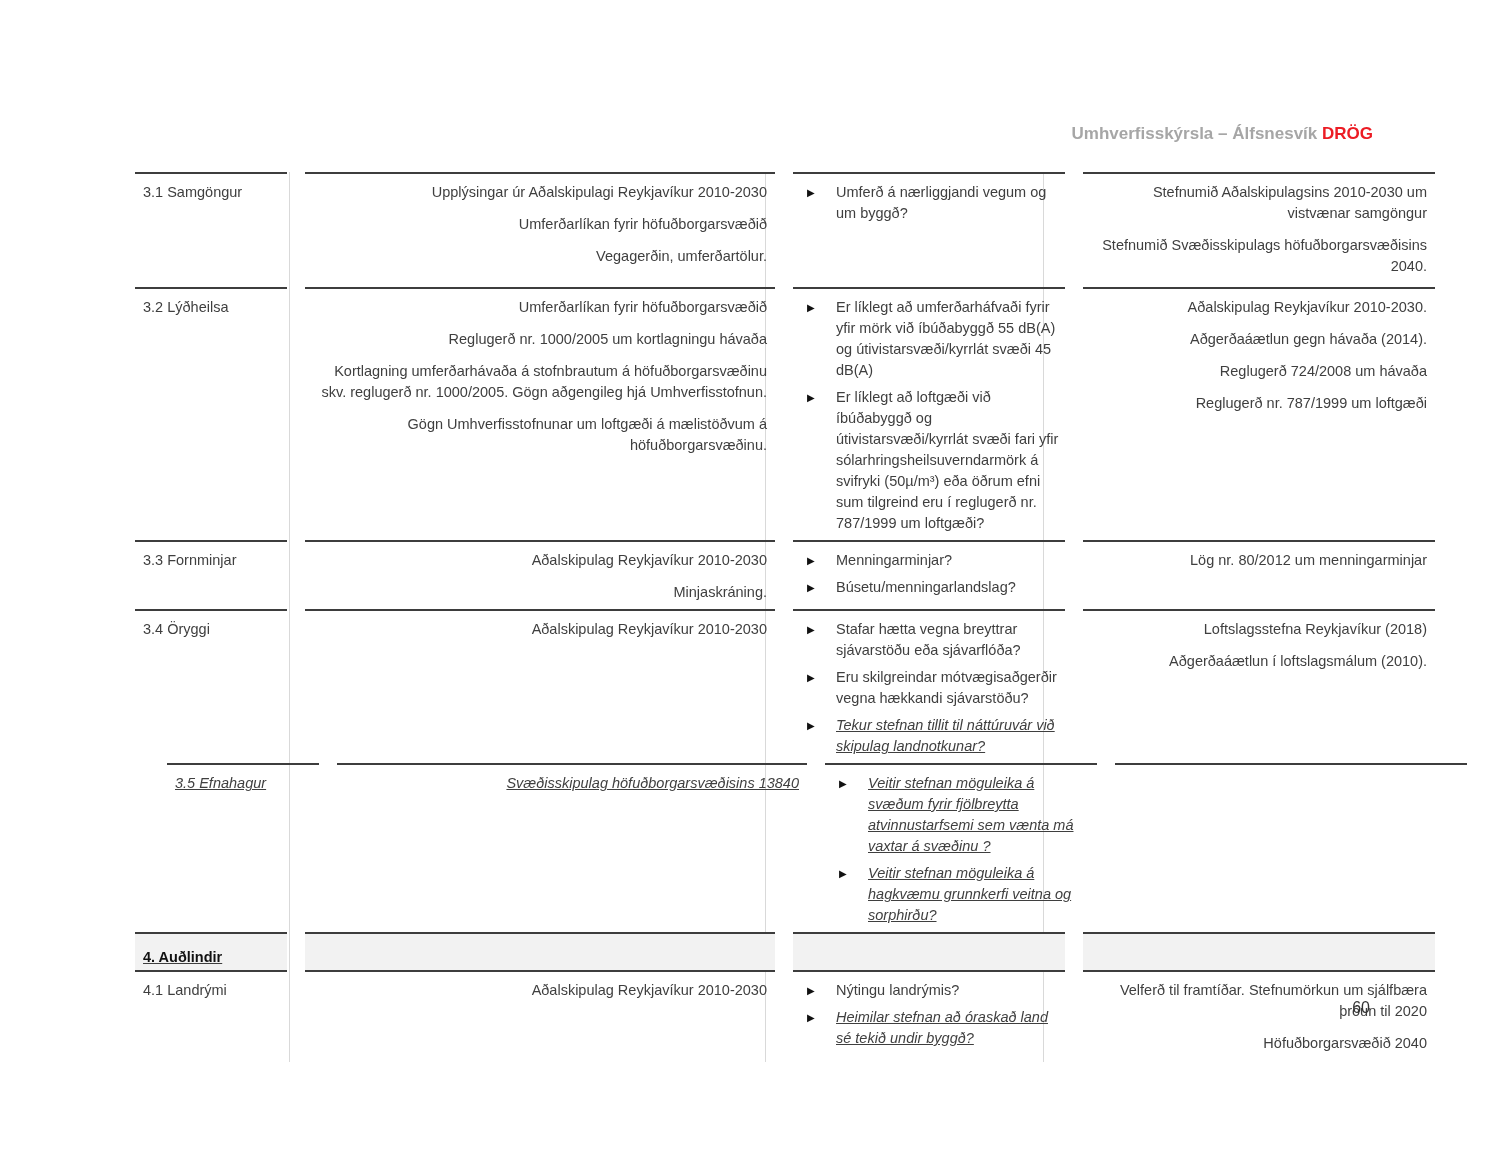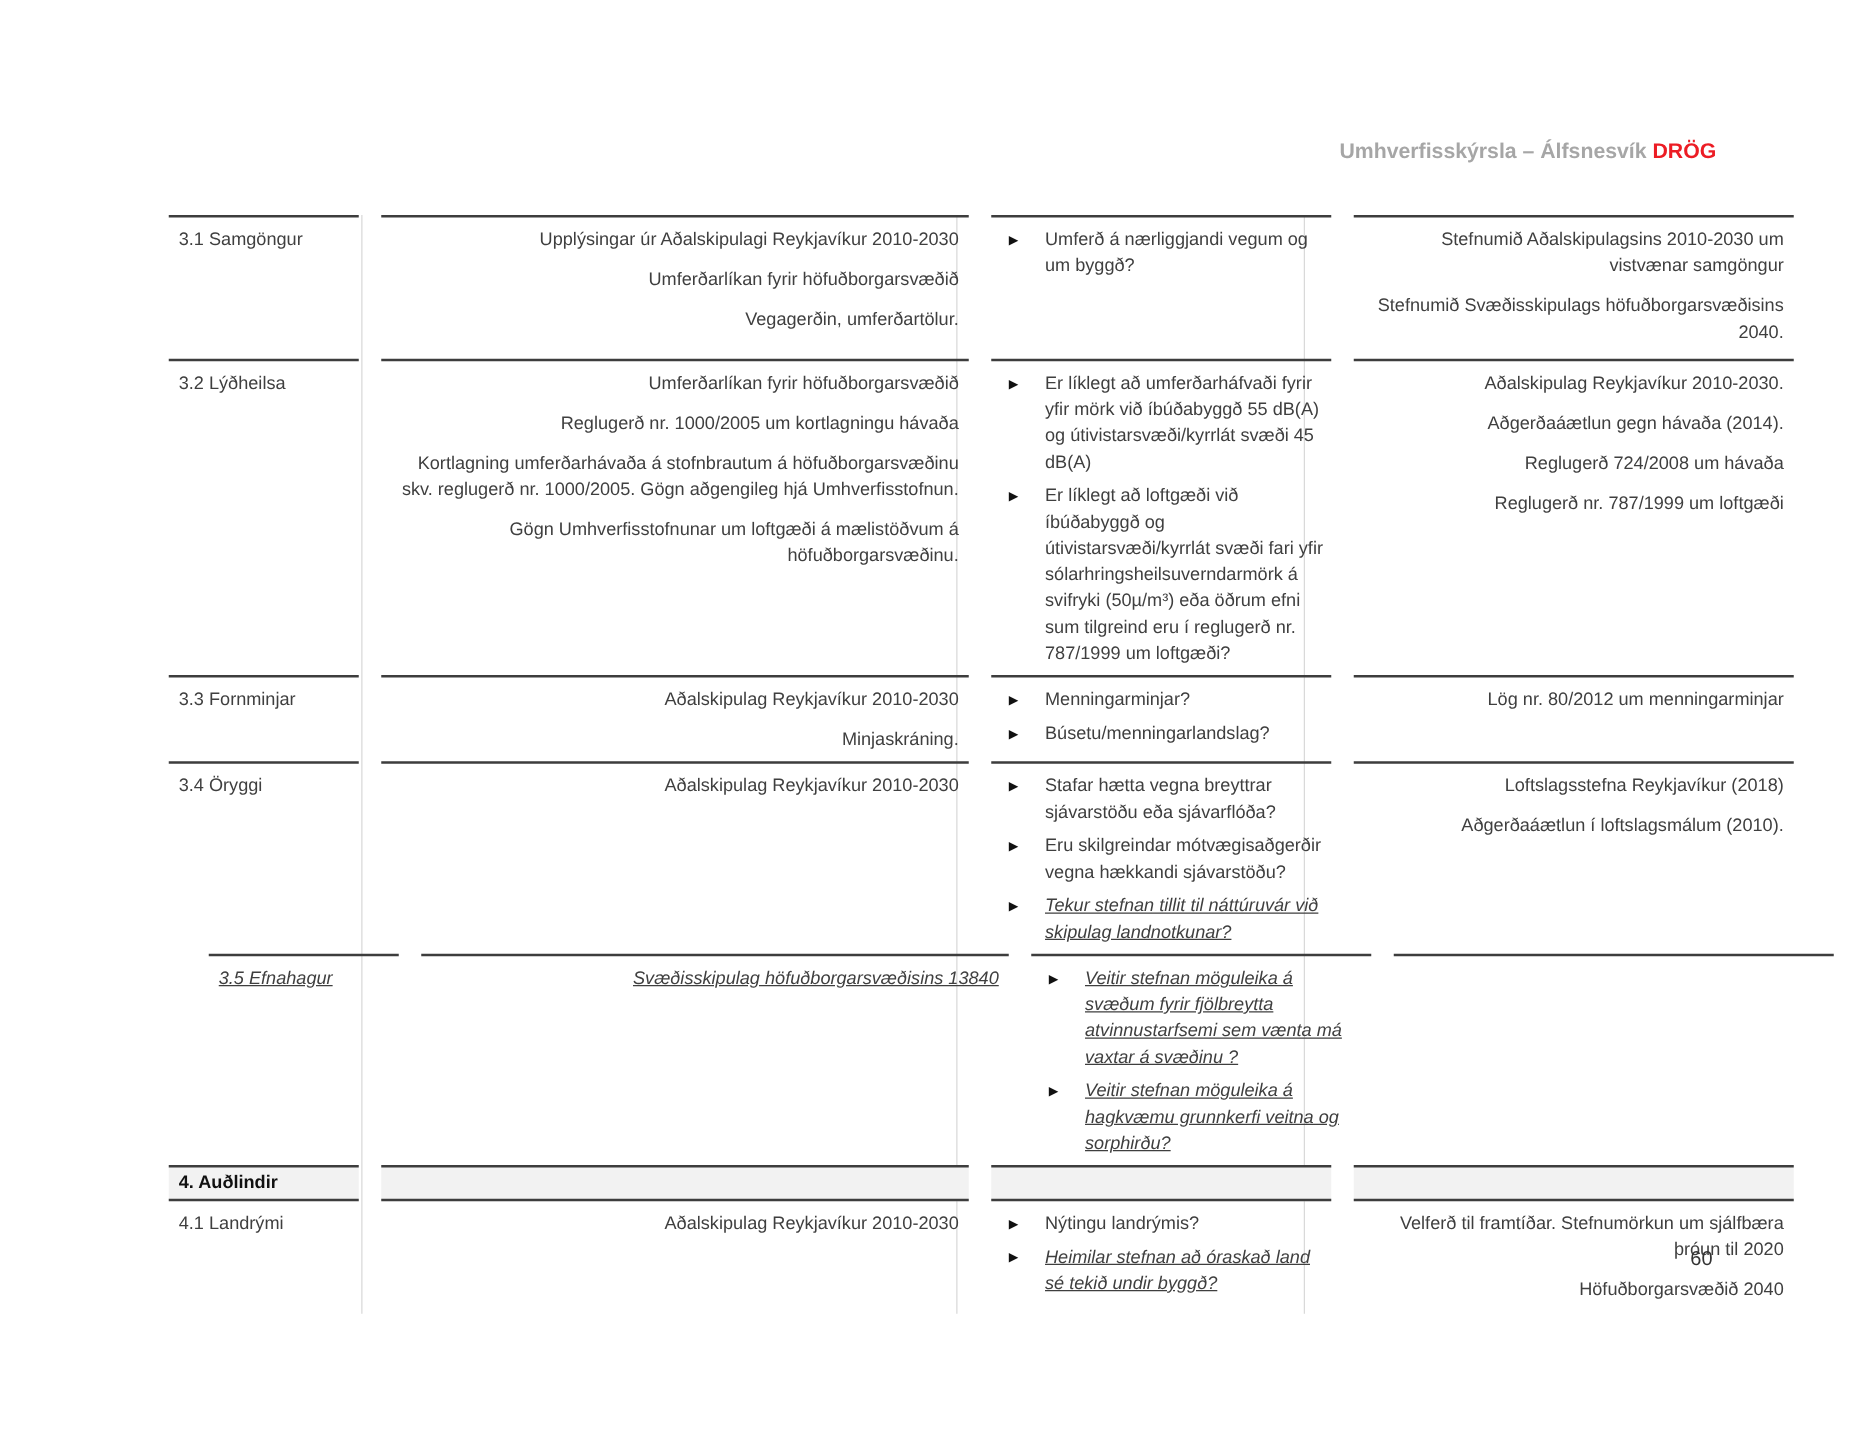--- a/index.html
+++ b/index.html
@@ -11,21 +11,21 @@
     position: relative;
     width: 1500px;
     height: 1160px;
     background: #ffffff;
     font-family: "Liberation Sans", sans-serif;
     color: var(--text-color, #3f3f3f);
     overflow: hidden;
   }
   .header {
     position: absolute;
-    top: 111px;
+    top: 124px;
     right: 127px;
     font-size: 17px;
     font-weight: bold;
     white-space: nowrap;
   }
   .header-title { color: var(--header-gray, #a6a6a6); }
   .badge { color: var(--badge-red, #ec1c24); }
 
   .doc-table {
     position: absolute;
@@ -59,22 +59,23 @@
   }
   .src-cell { padding-left: 5px; }
   .q-cell { padding: 8px 4px 6px 0; }
   .ref-cell { padding-left: 9px; }
 
   .last-row .cell { border-top: none; }
 
   .section-row .cell {
     background: var(--section-bg, #f2f2f2);
     border-bottom: 2px solid var(--border-dark, #3d3d3d);
-    padding-top: 2px;
+    padding-top: 13px;
     padding-bottom: 2px;
+    text-decoration: underline;
   }
   .sec-title {
     font-weight: bold;
     color: #111111;
     font-size: 14.5px;
   }
 
   .para { margin: 0 0 11px 0; text-align: right; }
   .cell .para:last-child { margin-bottom: 0; }
 

